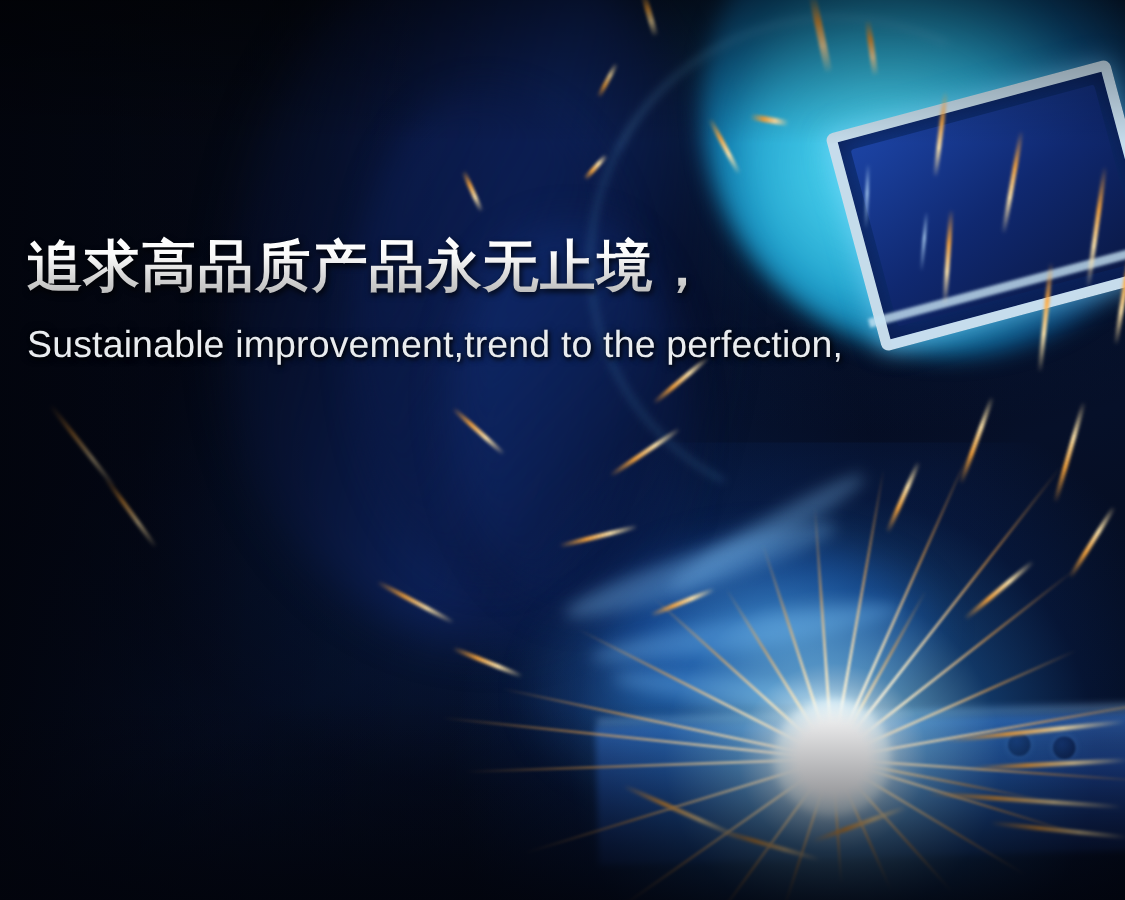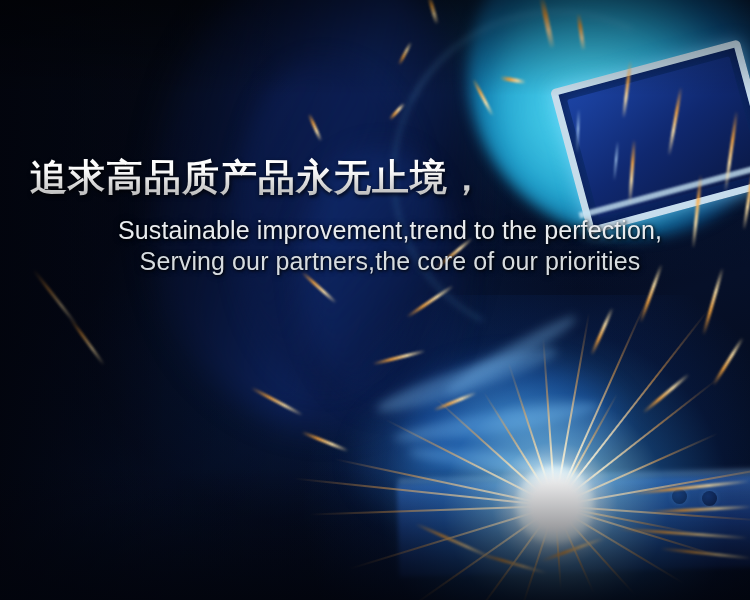--- a/index.html
+++ b/index.html
@@ -182,21 +182,21 @@
     filter:blur(.9px);
     transform-origin:50% 50%;
   }
   .spark.cool {
     background:linear-gradient(90deg, rgba(120,180,255,0) 0%, rgba(190,225,255,.9) 45%, rgba(120,180,255,0) 100%);
   }
 
   
   .text-layer {
     position:absolute; left:0; top:0; width:750px; height:600px;
-    padding:152px 0 0 30px;
+    padding:152px 0 0 18px;
   }
 
   .cn-line {
     font-size:37px;
     font-weight:bold;
     line-height:52px;
     letter-spacing:1px;
     background:linear-gradient(180deg, #ffffff 0%, #fbfbfb 34%, #d2d2d2 66%, #a8a8a8 100%);
     -webkit-background-clip:text;
     background-clip:text;
@@ -209,21 +209,20 @@
 
   .en-line {
     font-size:25px;
     font-weight:400;
     line-height:31px;
     color:#e9ecef;
     letter-spacing:.1px;
     white-space:nowrap;
     text-shadow:1px 1px 3px rgba(0,0,0,.9), 0 0 6px rgba(0,0,0,.6);
     font-family:"Liberation Sans", sans-serif;
-    text-align:center;
   }
   .en-block { margin-top:11px; }
   .en-line.second { color:#d7dce0; }
 </style>
 </head>
 <body>
 
 <div id="banner">
 
   <div class="photo">
@@ -328,17 +327,16 @@
     <div class="spark" style="left:478px;top:562px;width:70px;height:3px;transform:rotate(16deg);"></div>
     <div class="spark" style="left:540px;top:548px;width:66px;height:3px;transform:rotate(-20deg);"></div>
 
     <div class="vignette"></div>
   </div>
 
   <div class="text-layer">
     <div class="cn-line">追求高品质产品永无止境，</div>
     <div class="en-block">
       <div class="en-line">Sustainable improvement,trend to the perfection,</div>
-      <div class="en-line second">Serving our partners,the core of our priorities</div>
     </div>
   </div>
 
 </div>
 
 </body></html>

